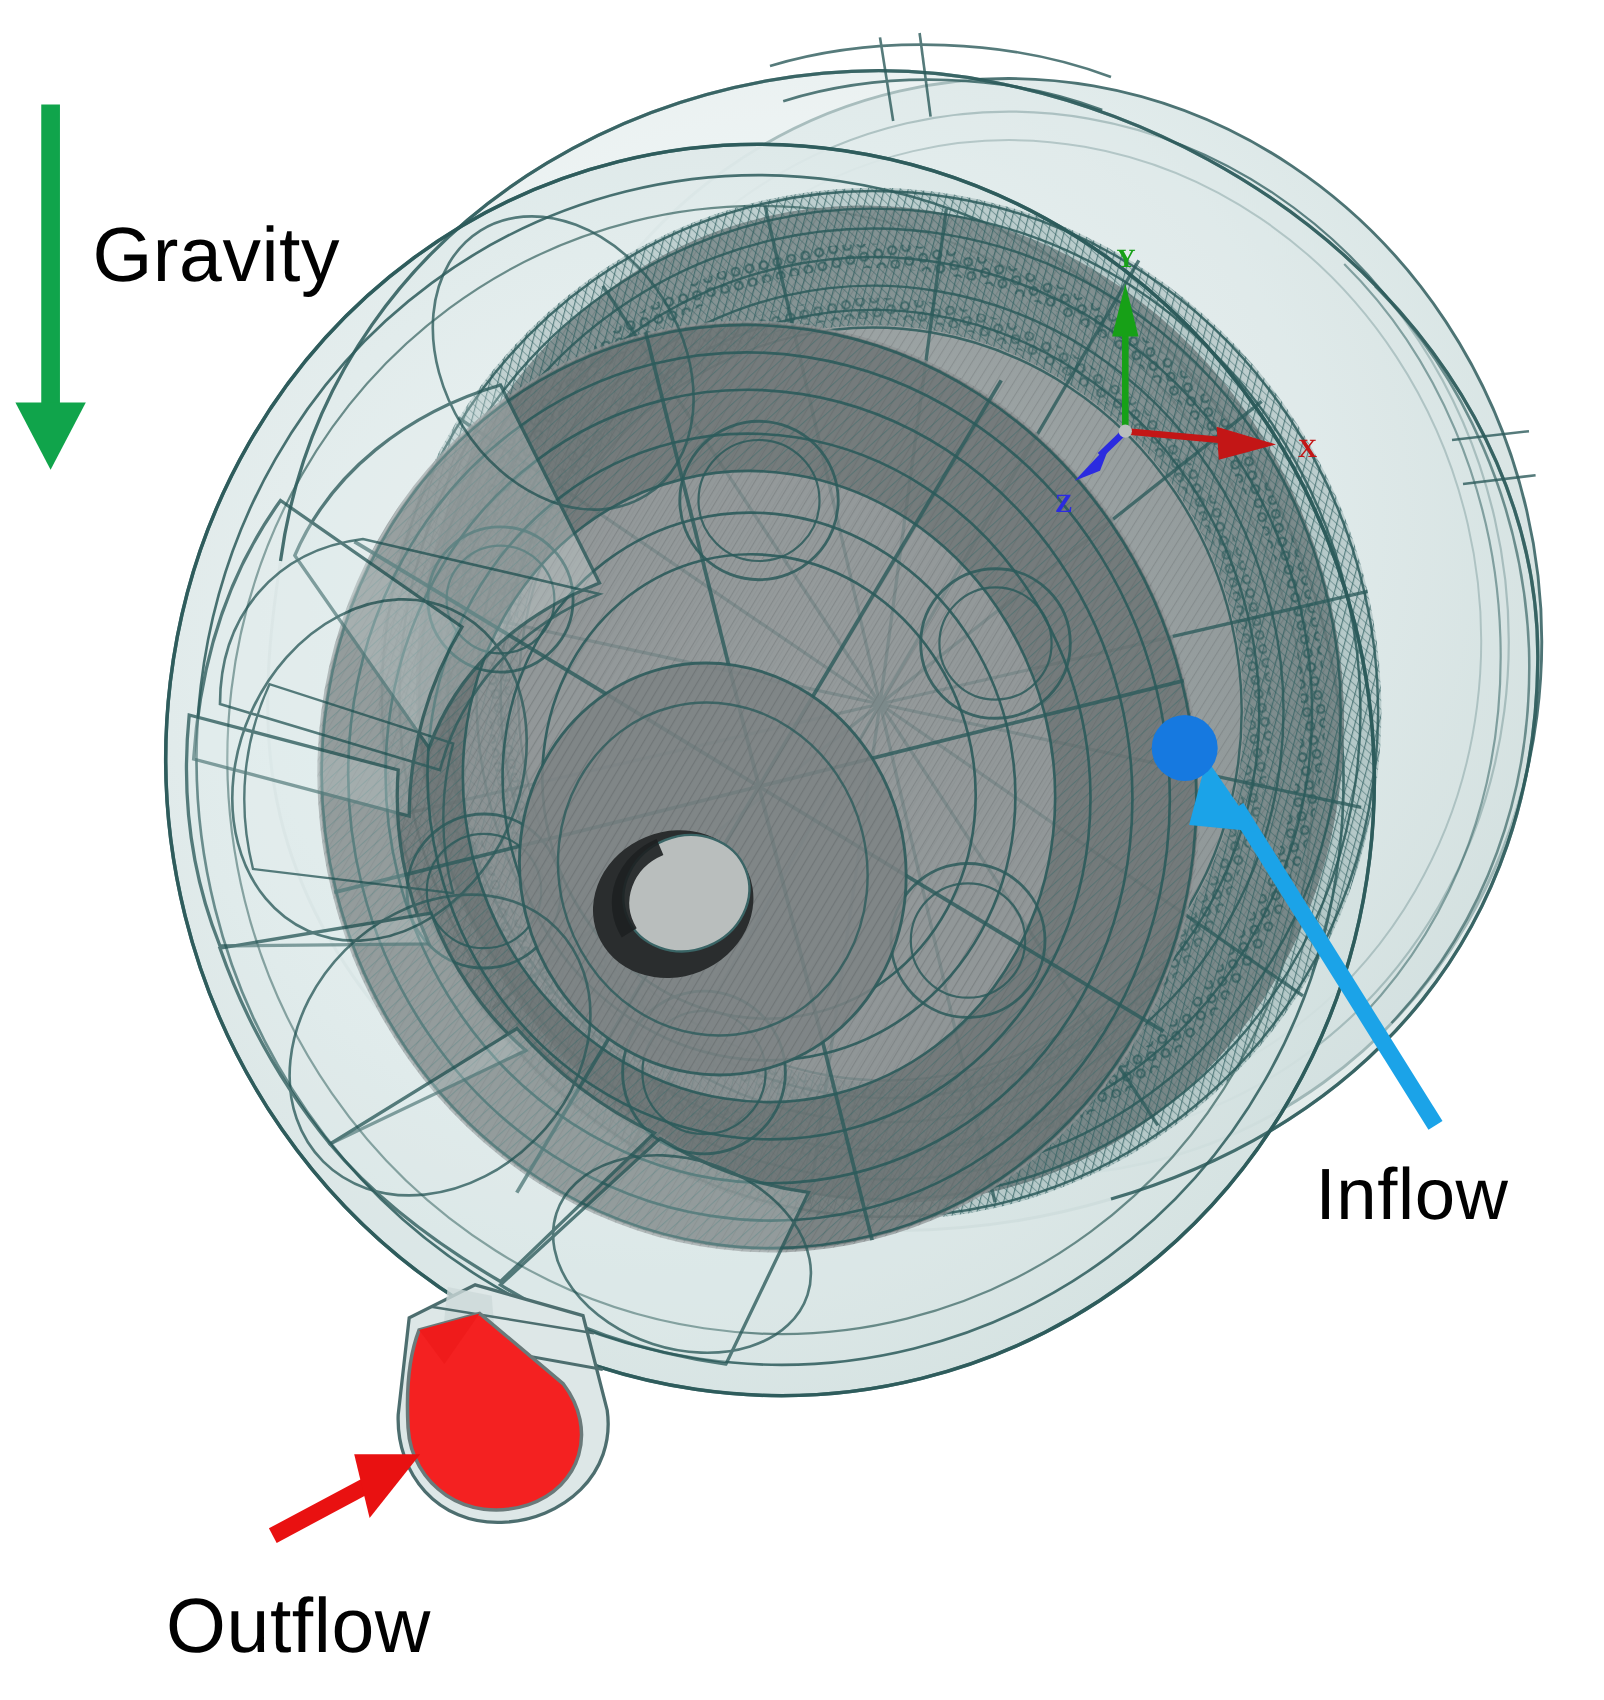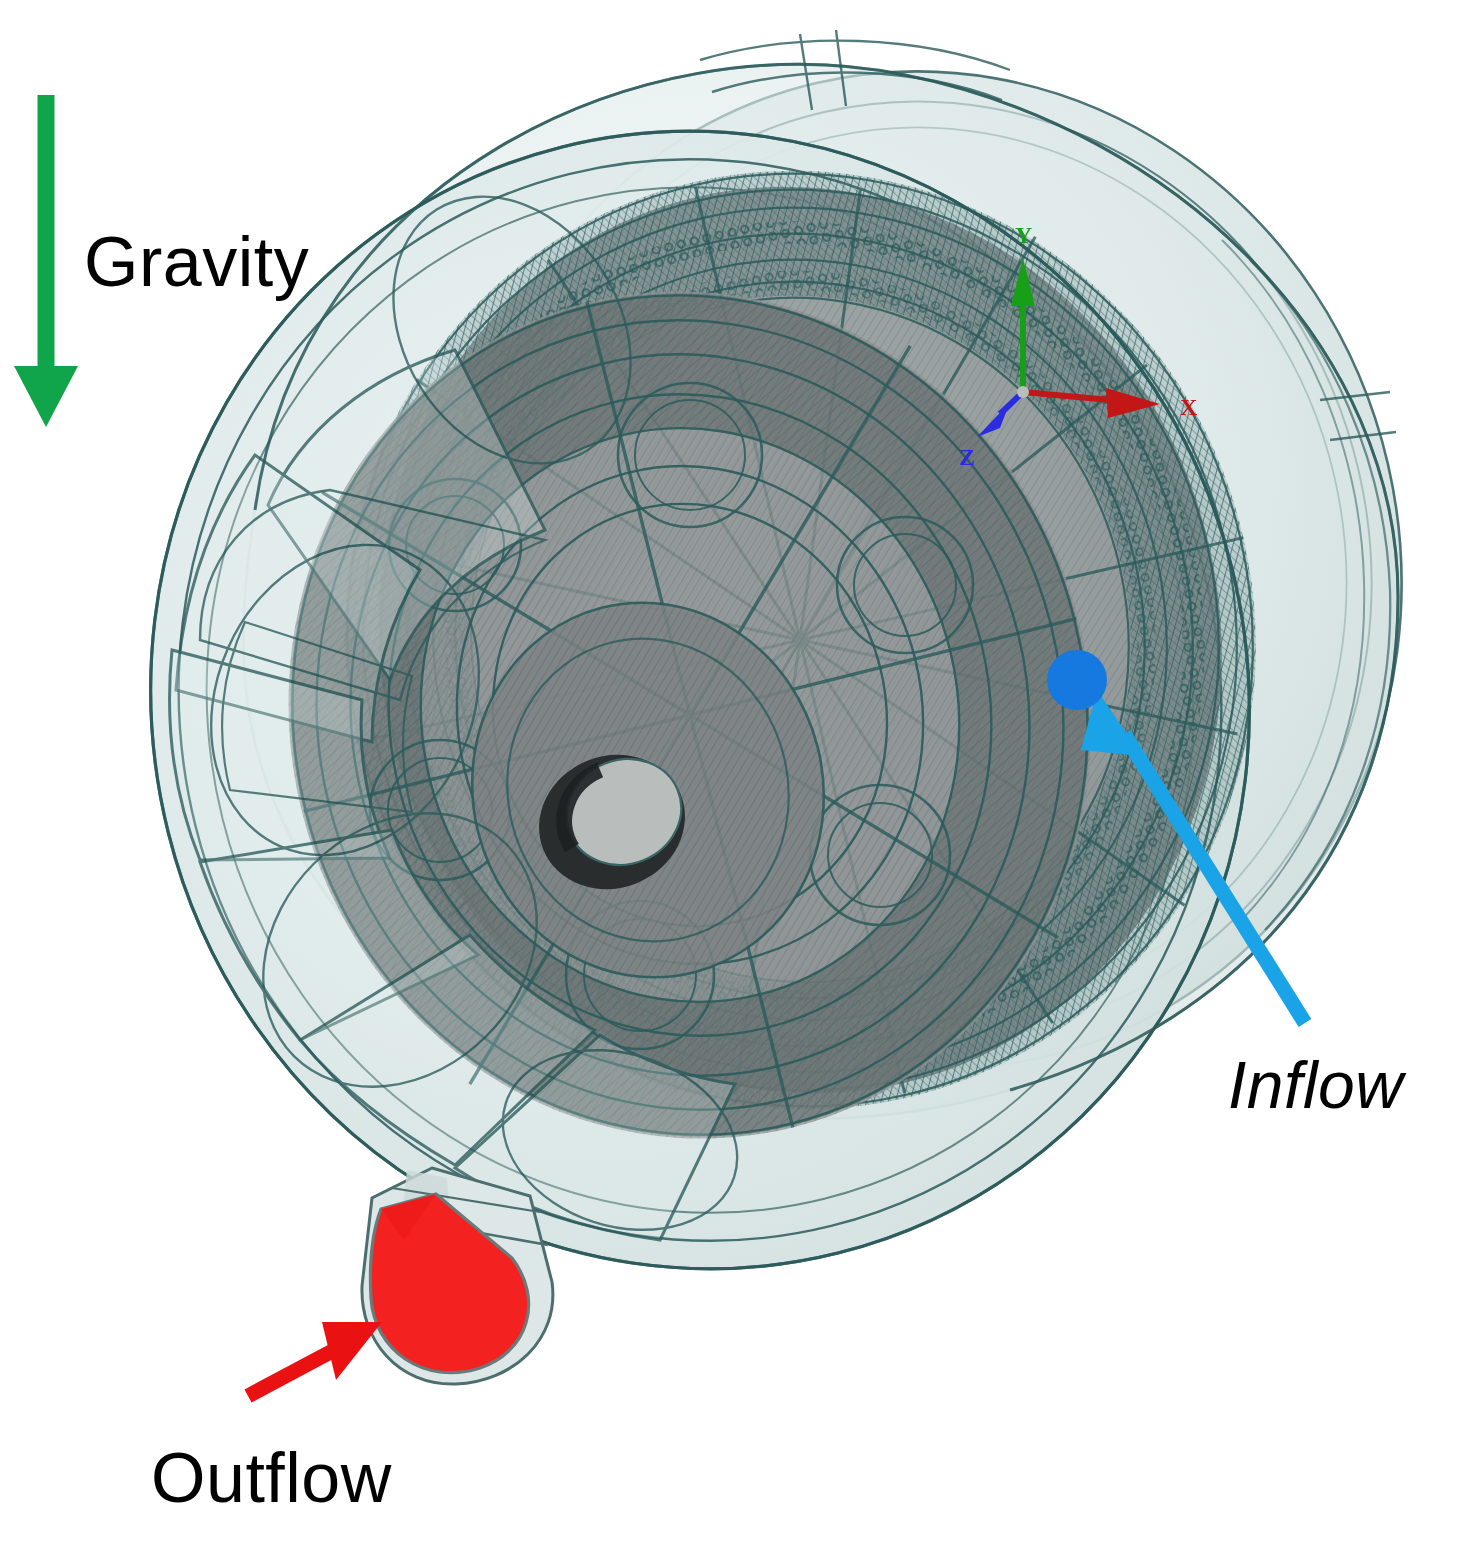--- a/index.html
+++ b/index.html
@@ -1,21 +1,21 @@
 <!DOCTYPE html>
 <html><head>
 <meta charset="utf-8">
 <style>
   html,body{margin:0;padding:0;background:#ffffff;}
   body{width:1458px;height:1545px;position:relative;overflow:hidden;
        font-family:"Liberation Sans", sans-serif;}
   #stage{position:absolute;left:0;top:0;width:1458px;height:1545px;background:#ffffff;}
   .lbl{position:absolute;color:#010101;white-space:nowrap;line-height:1;}
-  #gravity-label{left:84px;top:196px;font-size:70px;letter-spacing:0.5px;margin-top:31px;}
-  #inflow-label{left:1228px;top:1052px;font-size:66px;letter-spacing:0.5px;font-style:italic;}
+  #gravity-label{left:84px;top:196px;font-size:70px;letter-spacing:0.5px;}
+  #inflow-label{left:1196px;top:1052px;font-size:66px;letter-spacing:0.5px;}
   #outflow-label{left:132px;top:1443px;font-size:70px;letter-spacing:0.5px;margin-left:19px;}
   svg{position:absolute;left:0;top:0;}
 </style>
 </head>
 <body>
 
 <div id="stage">
 
 <svg width="1458" height="1545" viewBox="0 0 1458 1545">
   <defs>

